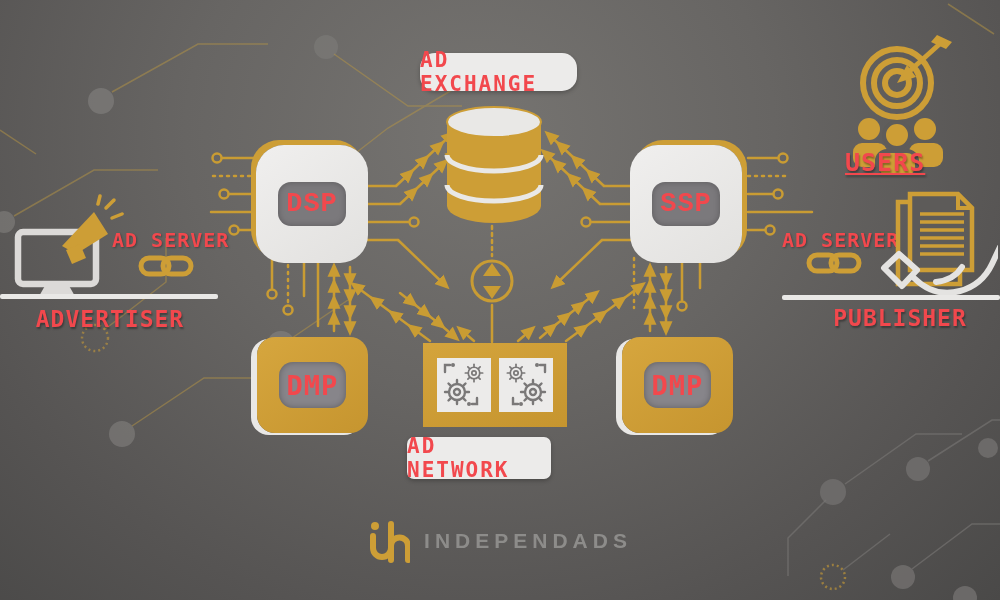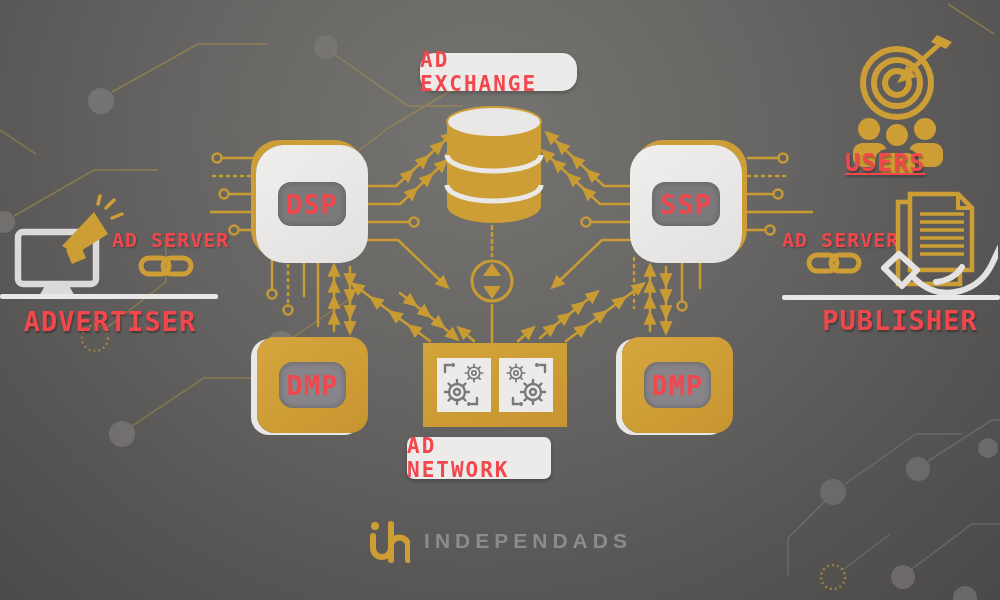--- a/index.html
+++ b/index.html
@@ -9,26 +9,26 @@
   .abs{position:absolute;}
   svg{display:block;}
   .label-box{position:absolute;background:#ECEBEA;border-radius:15px;display:flex;align-items:center;justify-content:center;
     box-shadow:0 2px 4px rgba(0,0,0,.25);}
   .red-text{color:#F2484D;font-weight:bold;letter-spacing:1px;}
   .box-red{color:#F2484D;font-weight:bold;letter-spacing:2px;font-size:21px;}
   .chip{position:absolute;width:112px;height:118px;background:linear-gradient(145deg,#F0EFEE,#E2E1DF);border-radius:28px;}
   .chip.left-off{box-shadow:-5px -5px 0 0 #CD9E36;}
   .chip.right-off{box-shadow:5px -5px 0 0 #CD9E36;}
   .chip-badge{position:absolute;left:22px;top:37px;width:68px;height:44px;background:#7B797C;border-radius:13px;
-    display:flex;align-items:center;justify-content:center;font-size:27px;box-shadow:inset 0 0 6px rgba(0,0,0,.25);}
+    display:flex;align-items:center;justify-content:center;font-size:27px;box-shadow:inset 0 0 6px rgba(0,0,0,.25);font-family:Liberation Mono, monospace;}
   .dmp{position:absolute;width:111px;height:96px;background:linear-gradient(145deg,#D6A63E,#C6952F);border-radius:18px;
     box-shadow:-6px 2px 0 0 #E9E8E6;}
   .dmp-badge{position:absolute;left:22px;top:25px;width:67px;height:46px;background:#87858A;border-radius:14px;
     display:flex;align-items:center;justify-content:center;font-size:27px;box-shadow:inset 0 0 6px rgba(0,0,0,.3);}
-  .big-entity{position:absolute;text-align:center;font-size:27px;font-weight:bold;color:#F2484D;letter-spacing:1px;
+  .big-entity{position:absolute;text-align:center;font-size:23px;font-weight:bold;color:#F2484D;letter-spacing:1px;
     text-shadow:1px 2px 2px rgba(0,0,0,.35);}
   .ad-server{position:absolute;font-size:20px;font-weight:bold;color:#F2484D;letter-spacing:1px;
     text-shadow:1px 1px 2px rgba(0,0,0,.3);}
   .underline{position:absolute;height:5px;background:#E9E8E6;border-radius:2px;}
   .users-text{position:absolute;left:845px;top:148px;width:120px;text-align:left;font-size:25px;font-weight:bold;
     color:#F2484D;letter-spacing:1px;text-shadow:1px 2px 2px rgba(0,0,0,.35);text-decoration:underline;}
   .net-box{position:absolute;left:423px;top:343px;width:144px;height:84px;background:linear-gradient(160deg,#D4A43C,#C6952F);}
   .tile{position:absolute;top:15px;width:54px;height:54px;background:#ECEBEA;}
   .brand{position:absolute;left:0;top:518px;width:1000px;display:flex;align-items:center;justify-content:center;gap:14px;}
   .brand-text{font-family:"Liberation Sans","DejaVu Sans",sans-serif;font-size:21px;font-weight:bold;color:#8D8C8A;letter-spacing:5px;}

